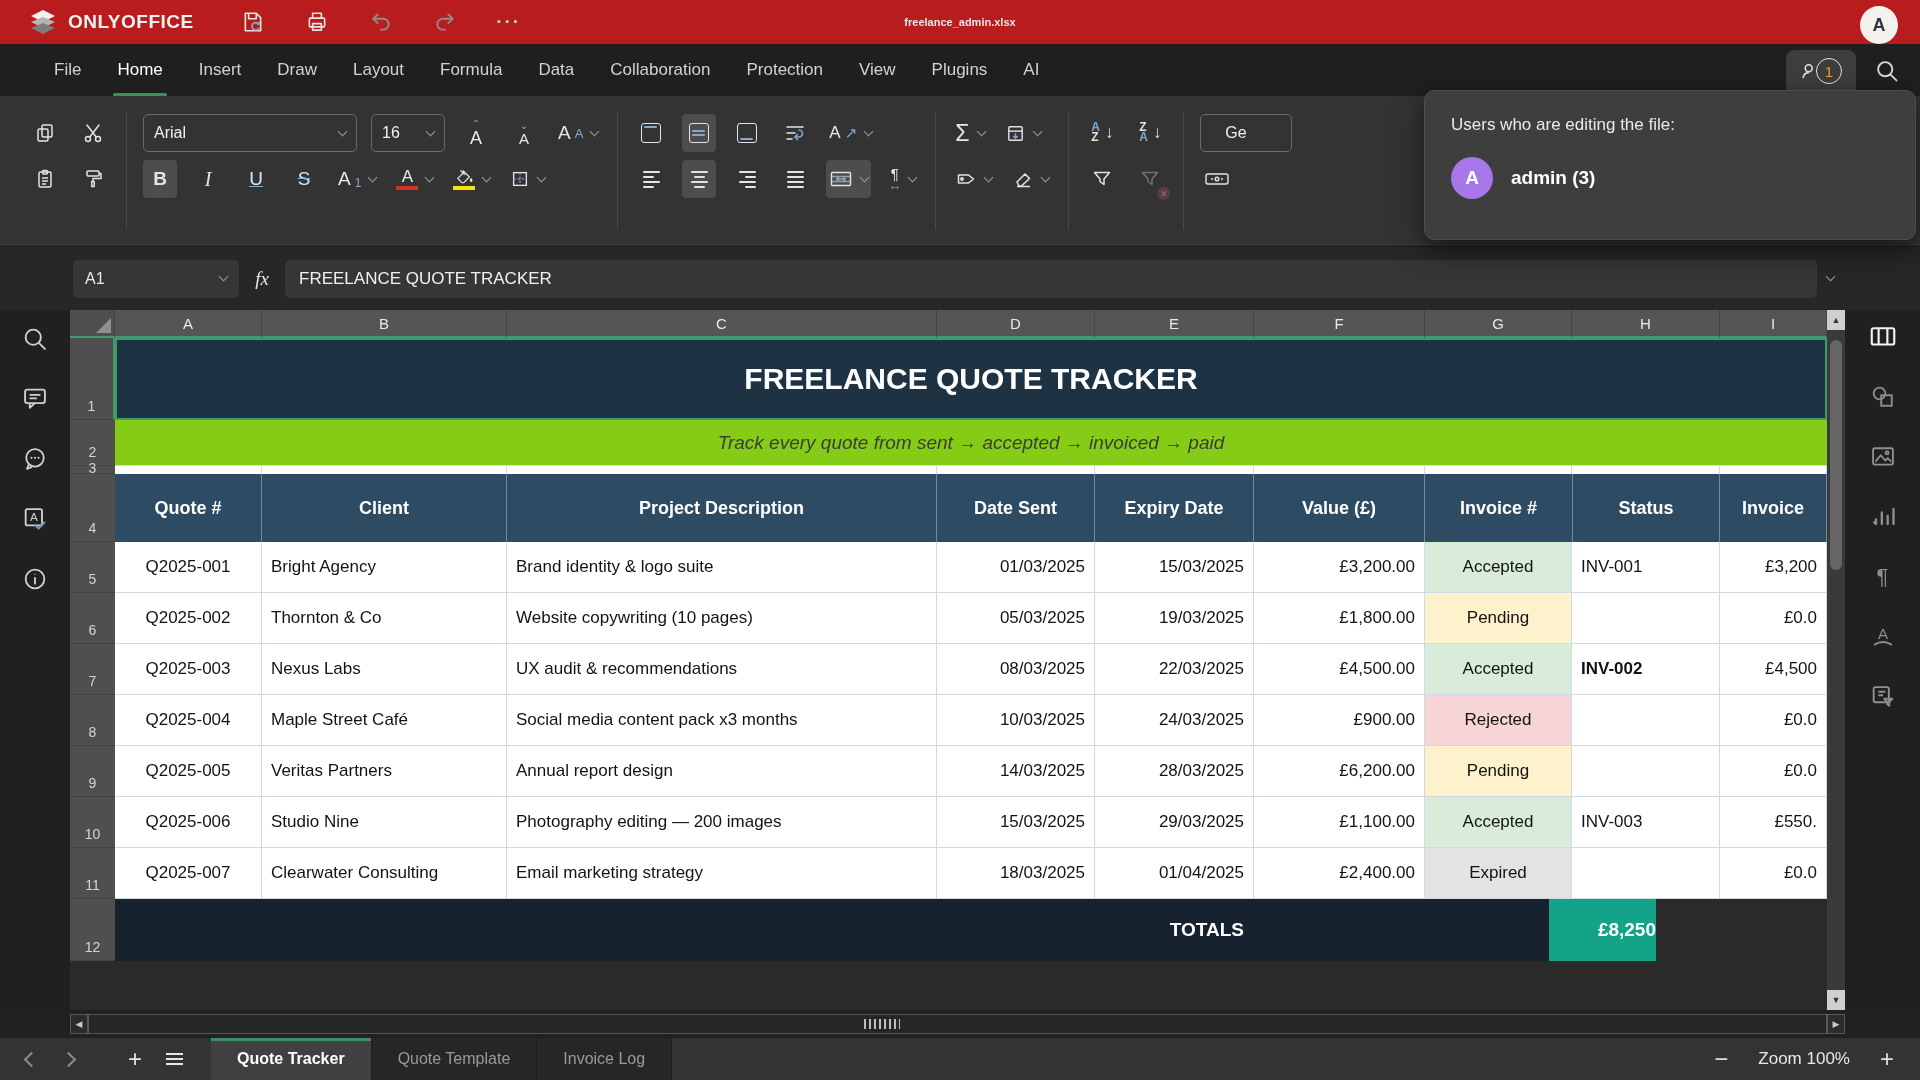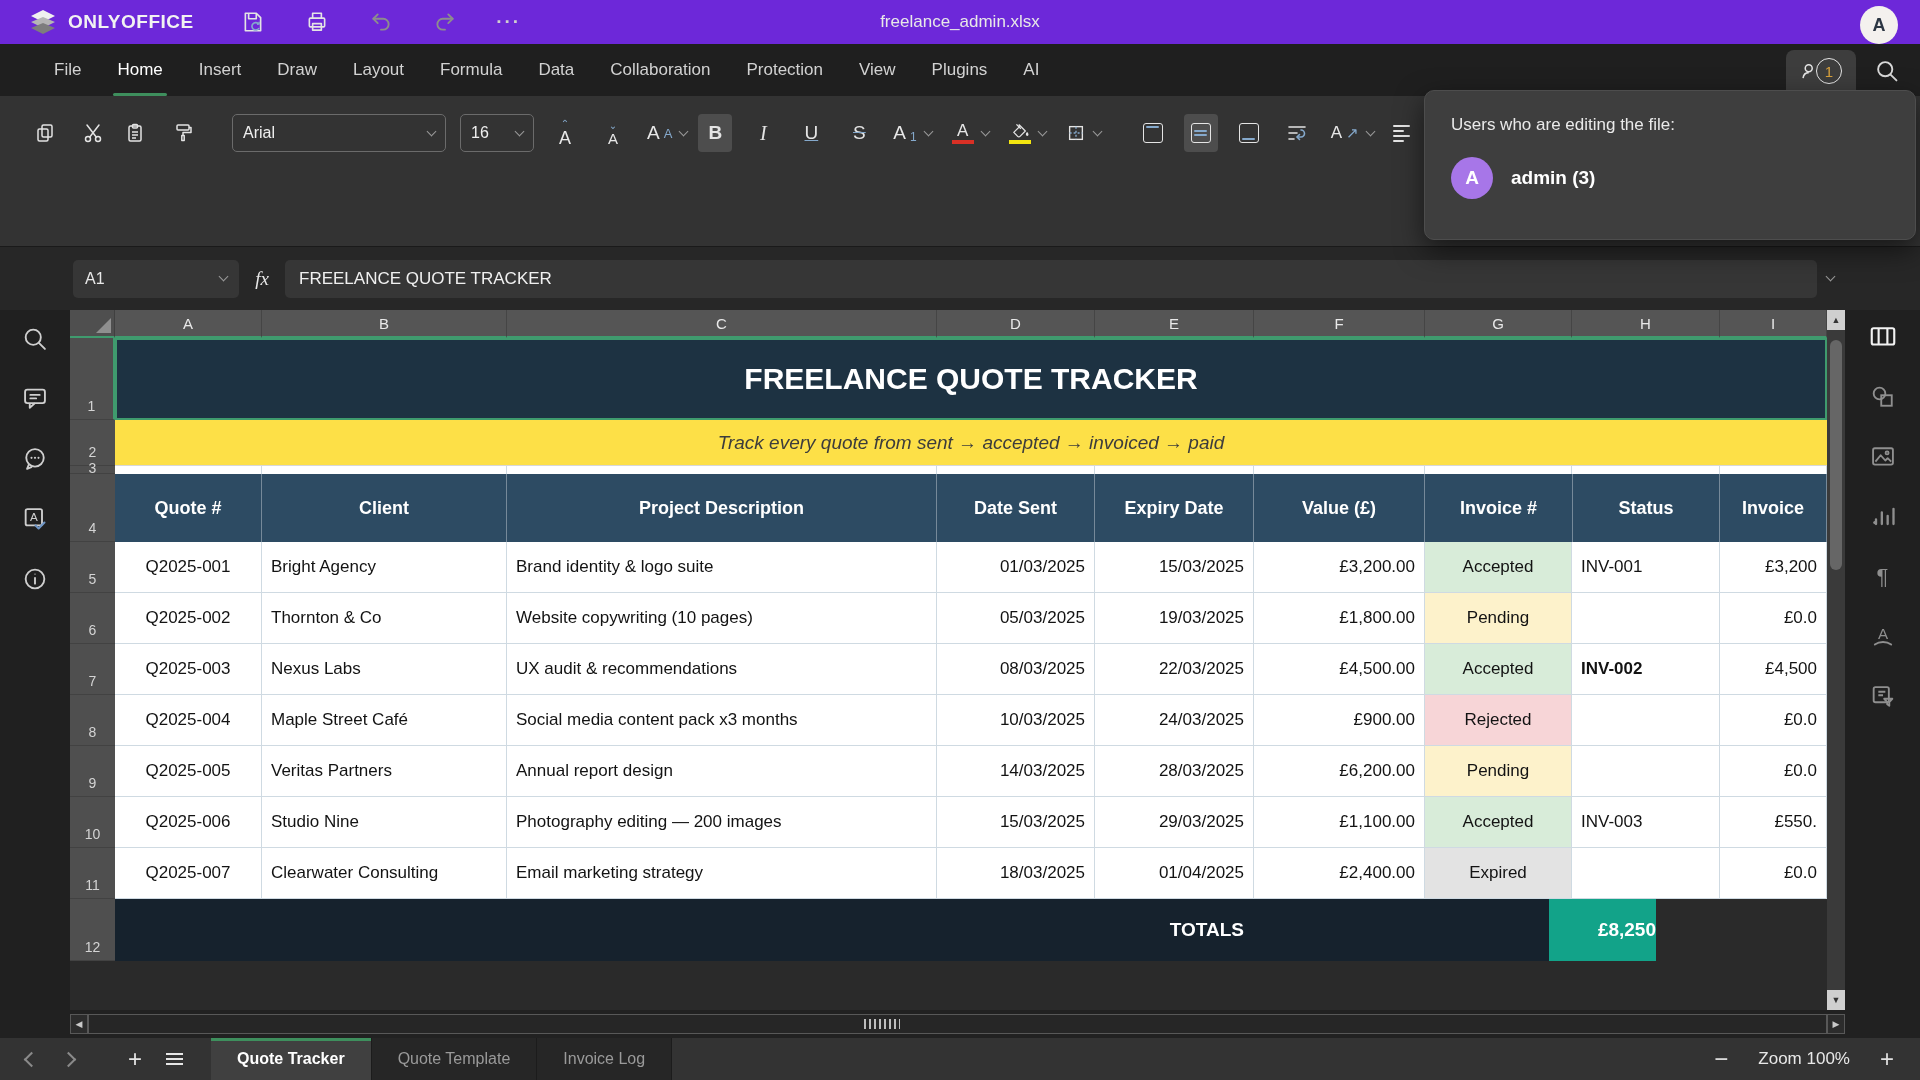--- a/index.html
+++ b/index.html
@@ -1,28 +1,28 @@
 <!DOCTYPE html>
 <html><head>
 <meta charset="utf-8">
 <style>
   * { margin:0; padding:0; box-sizing:border-box; }
   html,body { width:1920px; height:1080px; overflow:hidden; background:#1d1d1d;
     font-family:"Liberation Sans", sans-serif; }
   .app { position:relative; width:1920px; height:1080px; background:#1f1f1f; }
 
   
-  .titlebar { position:relative; height:44px; background:#6d28d9; display:flex; align-items:center; }
+  .titlebar { position:relative; height:44px; background:#b91c1c; display:flex; align-items:center; }
   .logo { display:flex; align-items:center; gap:10px; margin-left:28px; }
   .logo svg { display:block; }
   .logo .brand { color:#f2f2f2; font-weight:bold; font-size:19px; letter-spacing:.5px; }
   .qat { display:flex; align-items:center; gap:38px; margin-left:46px; }
   .qat .qbtn { width:26px; height:26px; display:flex; align-items:center; justify-content:center; }
   .doc-title { position:absolute; left:50%; top:50%; transform:translate(-50%,-50%);
-    color:#e8e8e8; font-size:17px; }
+    color:#e8e8e8; font-size:11px;font-weight:bold; }
   .avatar-top { position:absolute; right:22px; top:6px; width:38px; height:38px; border-radius:50%;
     background:#f4f1ee; color:#2c3643; font-weight:bold; font-size:18px;
     display:flex; align-items:center; justify-content:center; }
 
   
   .menubar { position:relative; height:52px; background:#1f1f1f; display:flex; align-items:stretch; }
   .mtabs { display:flex; align-items:stretch; margin-left:40px; gap:8px; }
   .mtab { color:#d2d2d2; font-size:17px; padding:0 14px; display:flex; align-items:center;
     position:relative; cursor:default; }
   .mtab.on { color:#ffffff; }
@@ -32,21 +32,21 @@
   .users-btn { width:70px; height:42px; background:#3d3d3d; border-radius:8px 8px 0 0;
     display:flex; align-items:center; justify-content:center; gap:2px; position:relative; }
   .users-badge { width:26px; height:26px; border:1.6px solid #e6e6e6; border-radius:50%;
     color:#d8a13d; font-size:15px; display:flex; align-items:center; justify-content:center;
     background:#3d3d3d; margin-left:-10px; }
   .search-top { width:30px; height:30px; display:flex; align-items:center; justify-content:center; }
 
   
   .toolbar { height:150px; background:#333333; display:flex; padding:14px 0 0 28px; position:relative; }
   .tb-sep { width:1px; background:#474747; height:118px; margin:2px 16px 0 16px; }
-  .tb-col { display:flex; flex-direction:row; gap:8px; }
+  .tb-col { display:flex; flex-direction:column; gap:0; }
   .tb-row { display:flex; align-items:center; gap:14px; height:46px; }
   .tbtn { min-width:34px; height:38px; display:flex; align-items:center; justify-content:center;
     border-radius:4px; color:#e4e4e4; gap:4px; padding:0 3px; }
   .tbtn.on { background:#4d4d4d; }
   .chev { width:7px; height:7px; border-right:1.6px solid #9a9a9a; border-bottom:1.6px solid #9a9a9a;
     transform:rotate(45deg); margin-left:4px; margin-top:-4px; flex:none; }
   .combo { height:38px; background:#333; border:1px solid #6b6b6b; border-radius:5px;
     display:flex; align-items:center; padding:0 10px; color:#efefef; font-size:16px; }
   .combo .chev { margin-left:auto; }
   .font-combo { width:214px; }
@@ -120,21 +120,21 @@
   .dcell { background:#ffffff; color:#131313; font-size:17px; display:flex; align-items:center;
     border-right:1px solid #cfdae2; border-bottom:1px solid #cfdae2; padding:0 9px;
     white-space:nowrap; overflow:hidden; }
   .a-left { justify-content:flex-start; } .a-center { justify-content:center; }
   .a-right { justify-content:flex-end; }
   .row-title { height:82px; }
   .cell-title { width:1712px; background:#1d3242; border:2px solid #3f9b6e; color:#ffffff;
     font-weight:bold; font-size:30px; display:flex; align-items:center; justify-content:center; }
   .gut-sel { border-right:2px solid #3f9b6e; }
   .row-sub { height:46px; }
-  .cell-sub { width:1712px; background:#fde047; color:#3c3c3c; font-style:italic; font-size:19px;
+  .cell-sub { width:1712px; background:#84cc16; color:#3c3c3c; font-style:italic; font-size:19px;
     display:flex; align-items:center; justify-content:center; border-bottom:1px solid #d8d8d8; }
   .row-hid { height:8px; }
   .gut-hid { position:relative; overflow:visible; z-index:5; padding-bottom:0; line-height:9px; }
   .hidcell { background:#fff; border-right:1px solid #cfdae2; height:8px; }
   .row-head { height:68px; }
   .hcell { background:#2d4b63; color:#ffffff; font-weight:bold; font-size:18px; display:flex;
     align-items:center; justify-content:center; border-right:1px solid rgba(255,255,255,.35);
     white-space:nowrap; overflow:hidden; }
   .grow.data { height:51px; }
   .row-tot { height:62px; }

